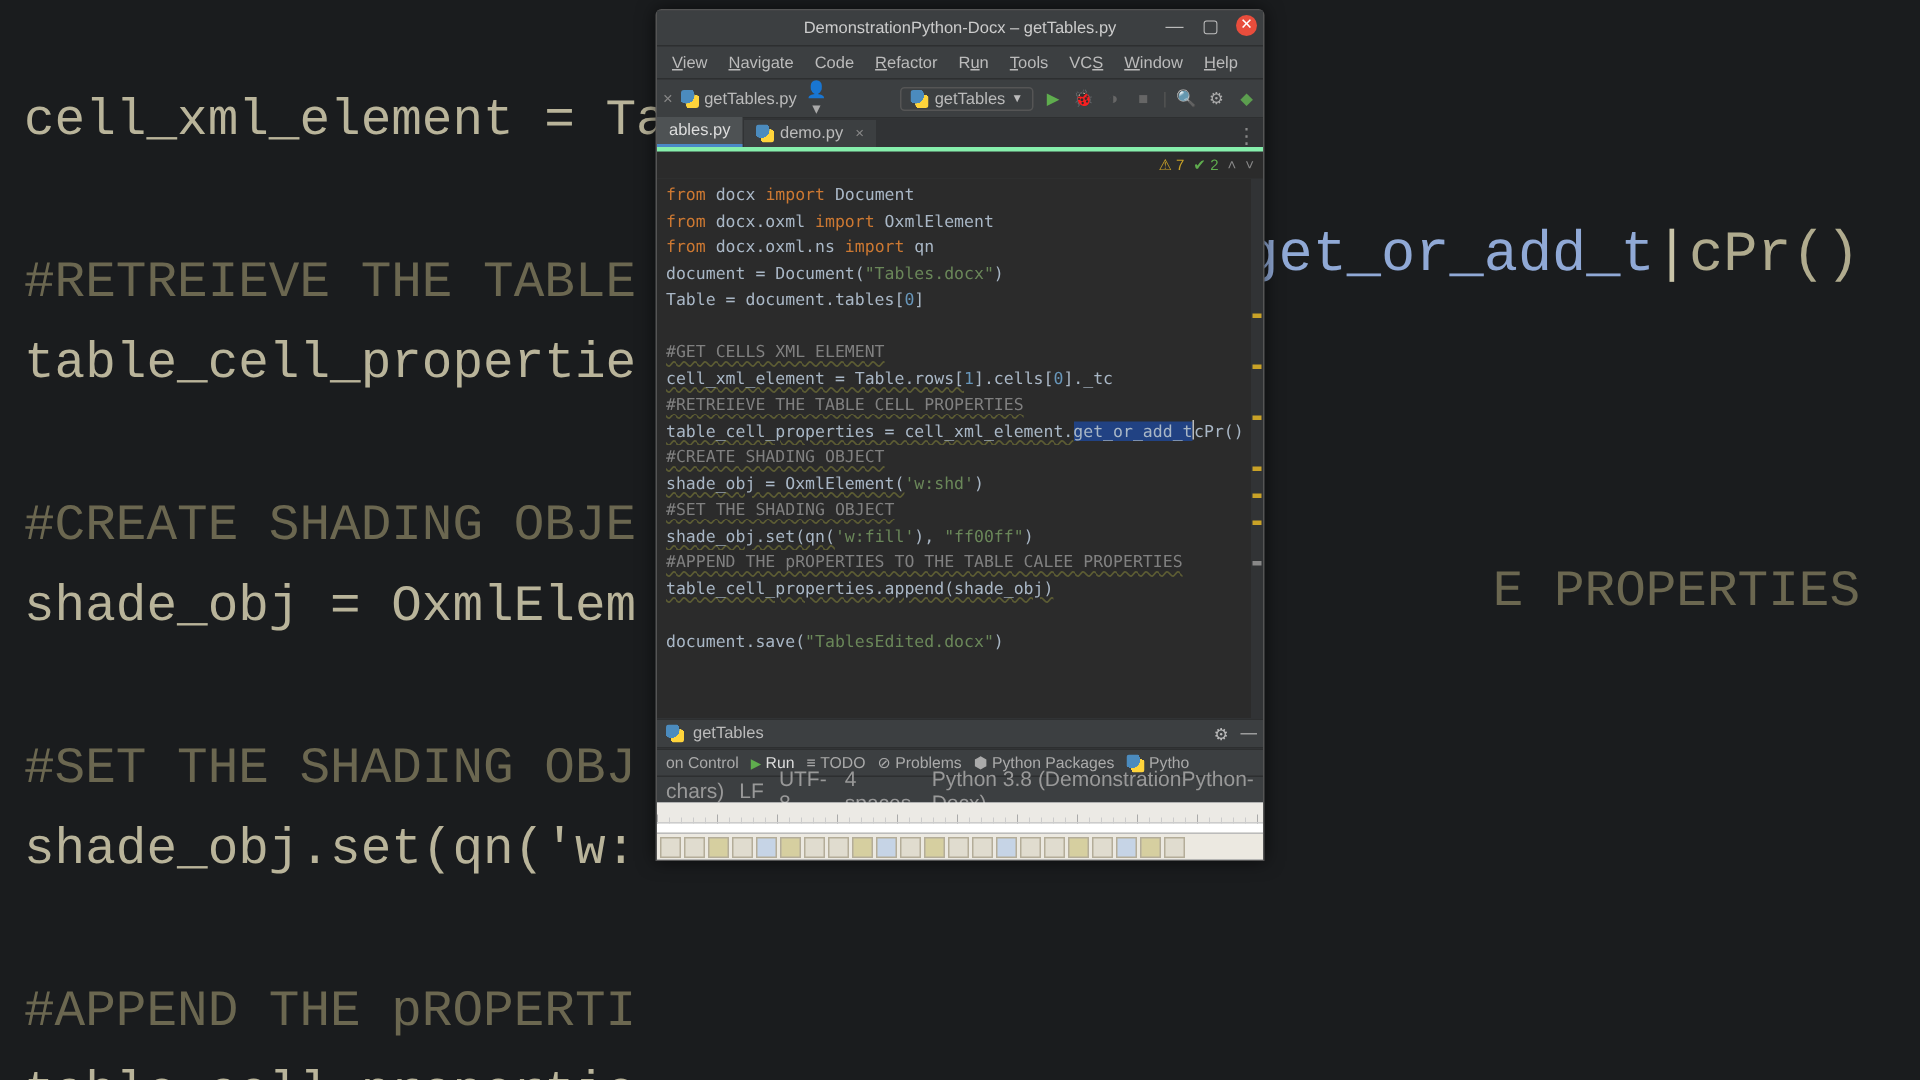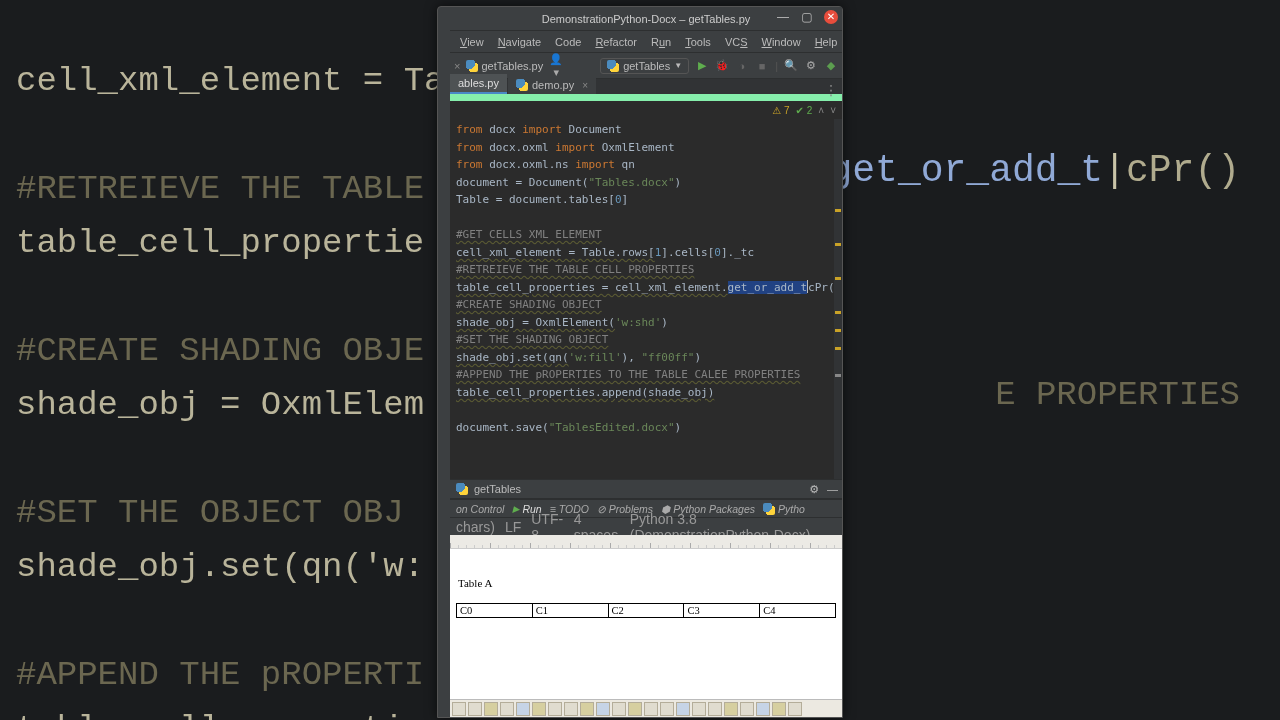--- a/index.html
+++ b/index.html
@@ -23,29 +23,28 @@
   .bg-echo .right-frag {
      position: absolute; right: 40px; top: 90px;
      color: #90a9d6; font-size: 38px;
   }
   .bg-echo .right-frag .caret { color:#c9c4a8; }
 
   
   .ide {
     position: absolute;
     left: 437px; top: 6px;
-    width: 406px; height: 712px;
+    width: 406px; height: 568px;
     background: #3c3f41;
     border: 1px solid #555;
     border-radius: 4px 4px 0 0;
     display: flex; flex-direction: column;
     font-size: 11px;
     color: #bbb;
     box-shadow: 0 0 12px rgba(0,0,0,0.6);
-    padding-left: 12px;
   }
 
   .titlebar {
     height: 24px; background: #3c3f41;
     display: flex; align-items: center; justify-content: center;
     position: relative;
     border-bottom: 1px solid #2d2f30;
     color: #ccc; font-size: 11px;
   }
   .titlebar .controls { position: absolute; right: 4px; top: 3px; display: flex; gap: 10px; align-items: center; }
@@ -82,21 +81,21 @@
   .py-icon {
     width: 12px; height: 12px; display:inline-block;
     background:
       radial-gradient(circle at 30% 30%, #4b8bbe 45%, transparent 46%),
       radial-gradient(circle at 70% 70%, #ffd43b 45%, transparent 46%);
     border-radius: 2px;
   }
 
   .tabs {
     height: 22px; display: flex; align-items: flex-end;
-    background: #313335; border-bottom: 7px solid #86efac;
+    background: #313335; border-bottom: 3px solid #86efac;
     font-size: 11px;
     position: relative;
   }
   .tab {
     padding: 3px 8px 3px 8px; display: flex; align-items: center; gap: 4px;
     background: #3c3f41; color: #bbb; margin-right: 1px; cursor: pointer;
   }
   .tab.active { background: #4e5254; border-bottom: 2px solid #4a88c7; color:#ddd;}
   .tab .x { color: #888; margin-left: 4px; font-size: 10px; }
   .tabs .more { position:absolute; right:4px; top:4px; color:#888; cursor:pointer; font-size:14px; line-height:1;}
@@ -145,21 +144,20 @@
     height: 20px; background:#3c3f41; display:flex; align-items:center;
     padding:0 6px; gap:6px; border-top:1px solid #2d2f30; border-bottom:1px solid #2d2f30;
     color:#bbb; font-size:11px; position:relative;
   }
   .run-header .rt { position:absolute; right:4px; display:flex; gap:8px; }
 
   .bottom-tabs {
     height: 18px; background:#3c3f41; display:flex; align-items:center;
     gap: 8px; padding: 0 6px; font-size: 10.5px; color:#aaa;
     border-top:1px solid #2d2f30;
-    font-style:italic;
   }
   .bottom-tabs .bt { display:flex; align-items:center; gap:3px; cursor:pointer; }
   .bottom-tabs .bt.active { color:#ddd; }
   .bottom-tabs .runtri { color:#5fad4e; font-size:9px; }
 
   .statusbar {
     height: 18px; display:flex; align-items:center; justify-content:flex-end;
     gap: 10px; padding: 0 6px; font-size: 14px;
     color:#999; background:#3c3f41; border-top:1px solid #2d2f30;
   }
@@ -204,21 +202,21 @@
 
 <div class="bg-echo">
 <span class="code">cell_xml_element = Ta</span>
 
 <span class="cmt">#RETREIEVE THE TABLE</span>
 <span class="code">table_cell_propertie</span>
 
 <span class="cmt">#CREATE SHADING OBJE</span>
 <span class="code">shade_obj = OxmlElem</span>
 
-<span class="cmt">#SET THE OBJECT OBJ</span>
+<span class="cmt">#SET THE SHADING OBJ</span>
 <span class="code">shade_obj.set(qn('w:</span>
 
 <span class="cmt">#APPEND THE pROPERTI</span>
 <span class="code">table_cell_propertie</span>
 
 <span class="code"></span>
 
   <div class="right-frag">
      <span>get_or_add_t</span><span class="caret">|</span><span style="color:#b0ab8e">cPr()</span>
   </div>

